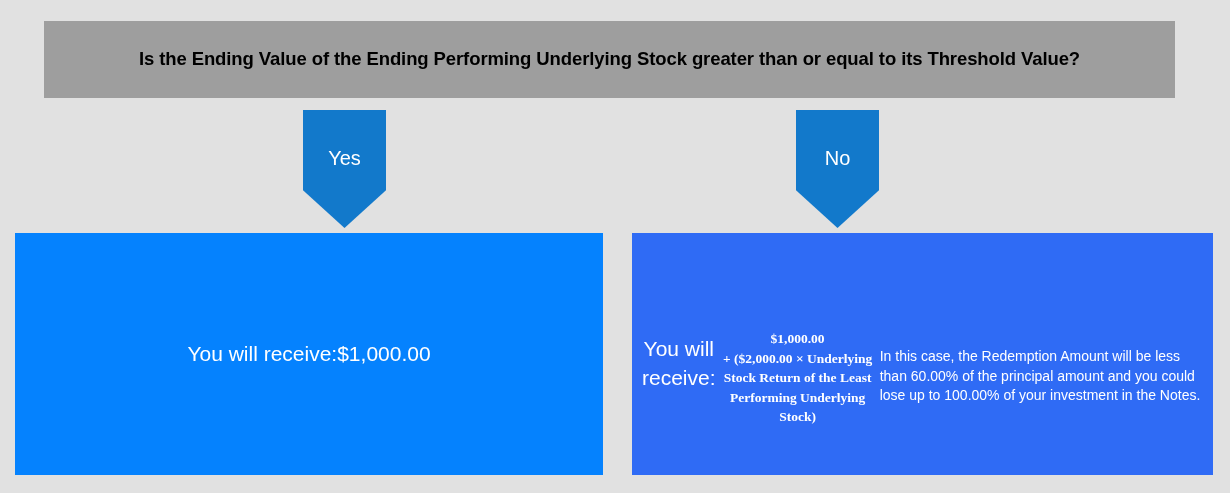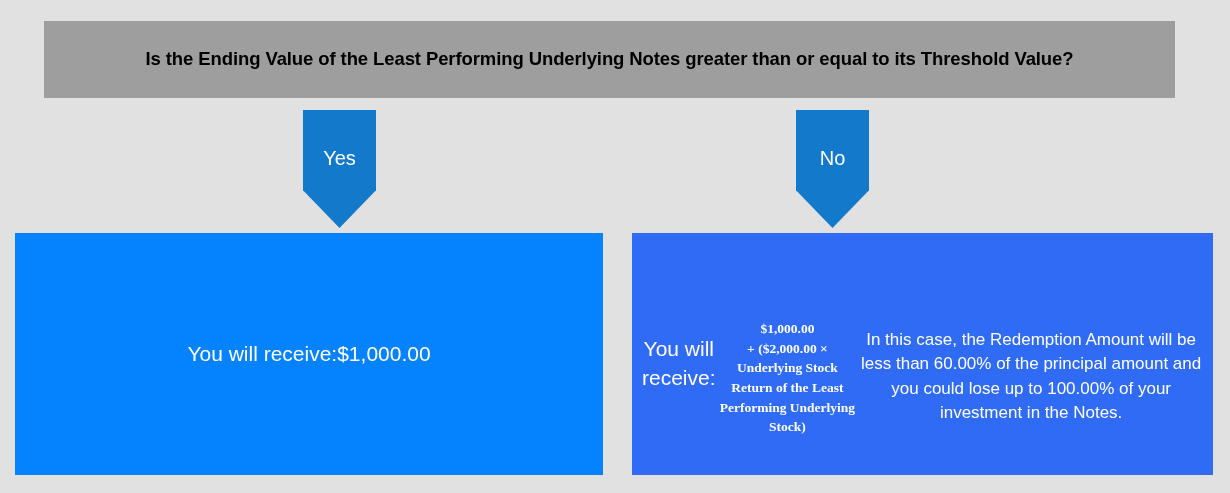--- a/index.html
+++ b/index.html
@@ -39,21 +39,21 @@
     font-size: 18.5px;
     font-weight: bold;
     line-height: 1.42;
     text-align: center;
     letter-spacing: -0.1px;
   }
 
   
   .arrow {
     position: absolute;
-    width: 73px;
+    width: 83px;
     height: 118px;
     background: #1279cb;
     -webkit-clip-path: polygon(0% 0%, 100% 0%, 100% 68%, 50% 100%, 0% 68%);
     clip-path: polygon(0% 0%, 100% 0%, 100% 68%, 50% 100%, 0% 68%);
   }
   .arrow-yes { left: 303px; top: 110px; }
   .arrow-no  { left: 796px; top: 110px; }
   .arrow-label {
     position: absolute;
     top: 38px;
@@ -106,33 +106,33 @@
     margin-top: 29px;
     text-align: center;
     font-family: "Liberation Serif", serif;
     font-weight: bold;
     font-size: 13.5px;
     line-height: 1.45;
   }
 
   .warning-block {
     margin-top: 26px;
-    text-align: center;
-    font-size: 17px;
+    text-align: left;
+    font-size: 14px;
     line-height: 1.42;
     max-width: 530px;
   }
 </style>
 </head>
 <body>
 
 <div id="flowchart">
 
   <div class="question-bar">
-    <div class="question-text">Is the Ending Value of the Least Performing Underlying Notes greater than or equal to its Threshold Value?</div>
+    <div class="question-text">Is the Ending Value of the Ending Performing Underlying Stock greater than or equal to its Threshold Value?</div>
   </div>
 
   <div class="arrow arrow-yes">
     <div class="arrow-label">Yes</div>
   </div>
 
   <div class="arrow arrow-no">
     <div class="arrow-label">No</div>
   </div>
 

